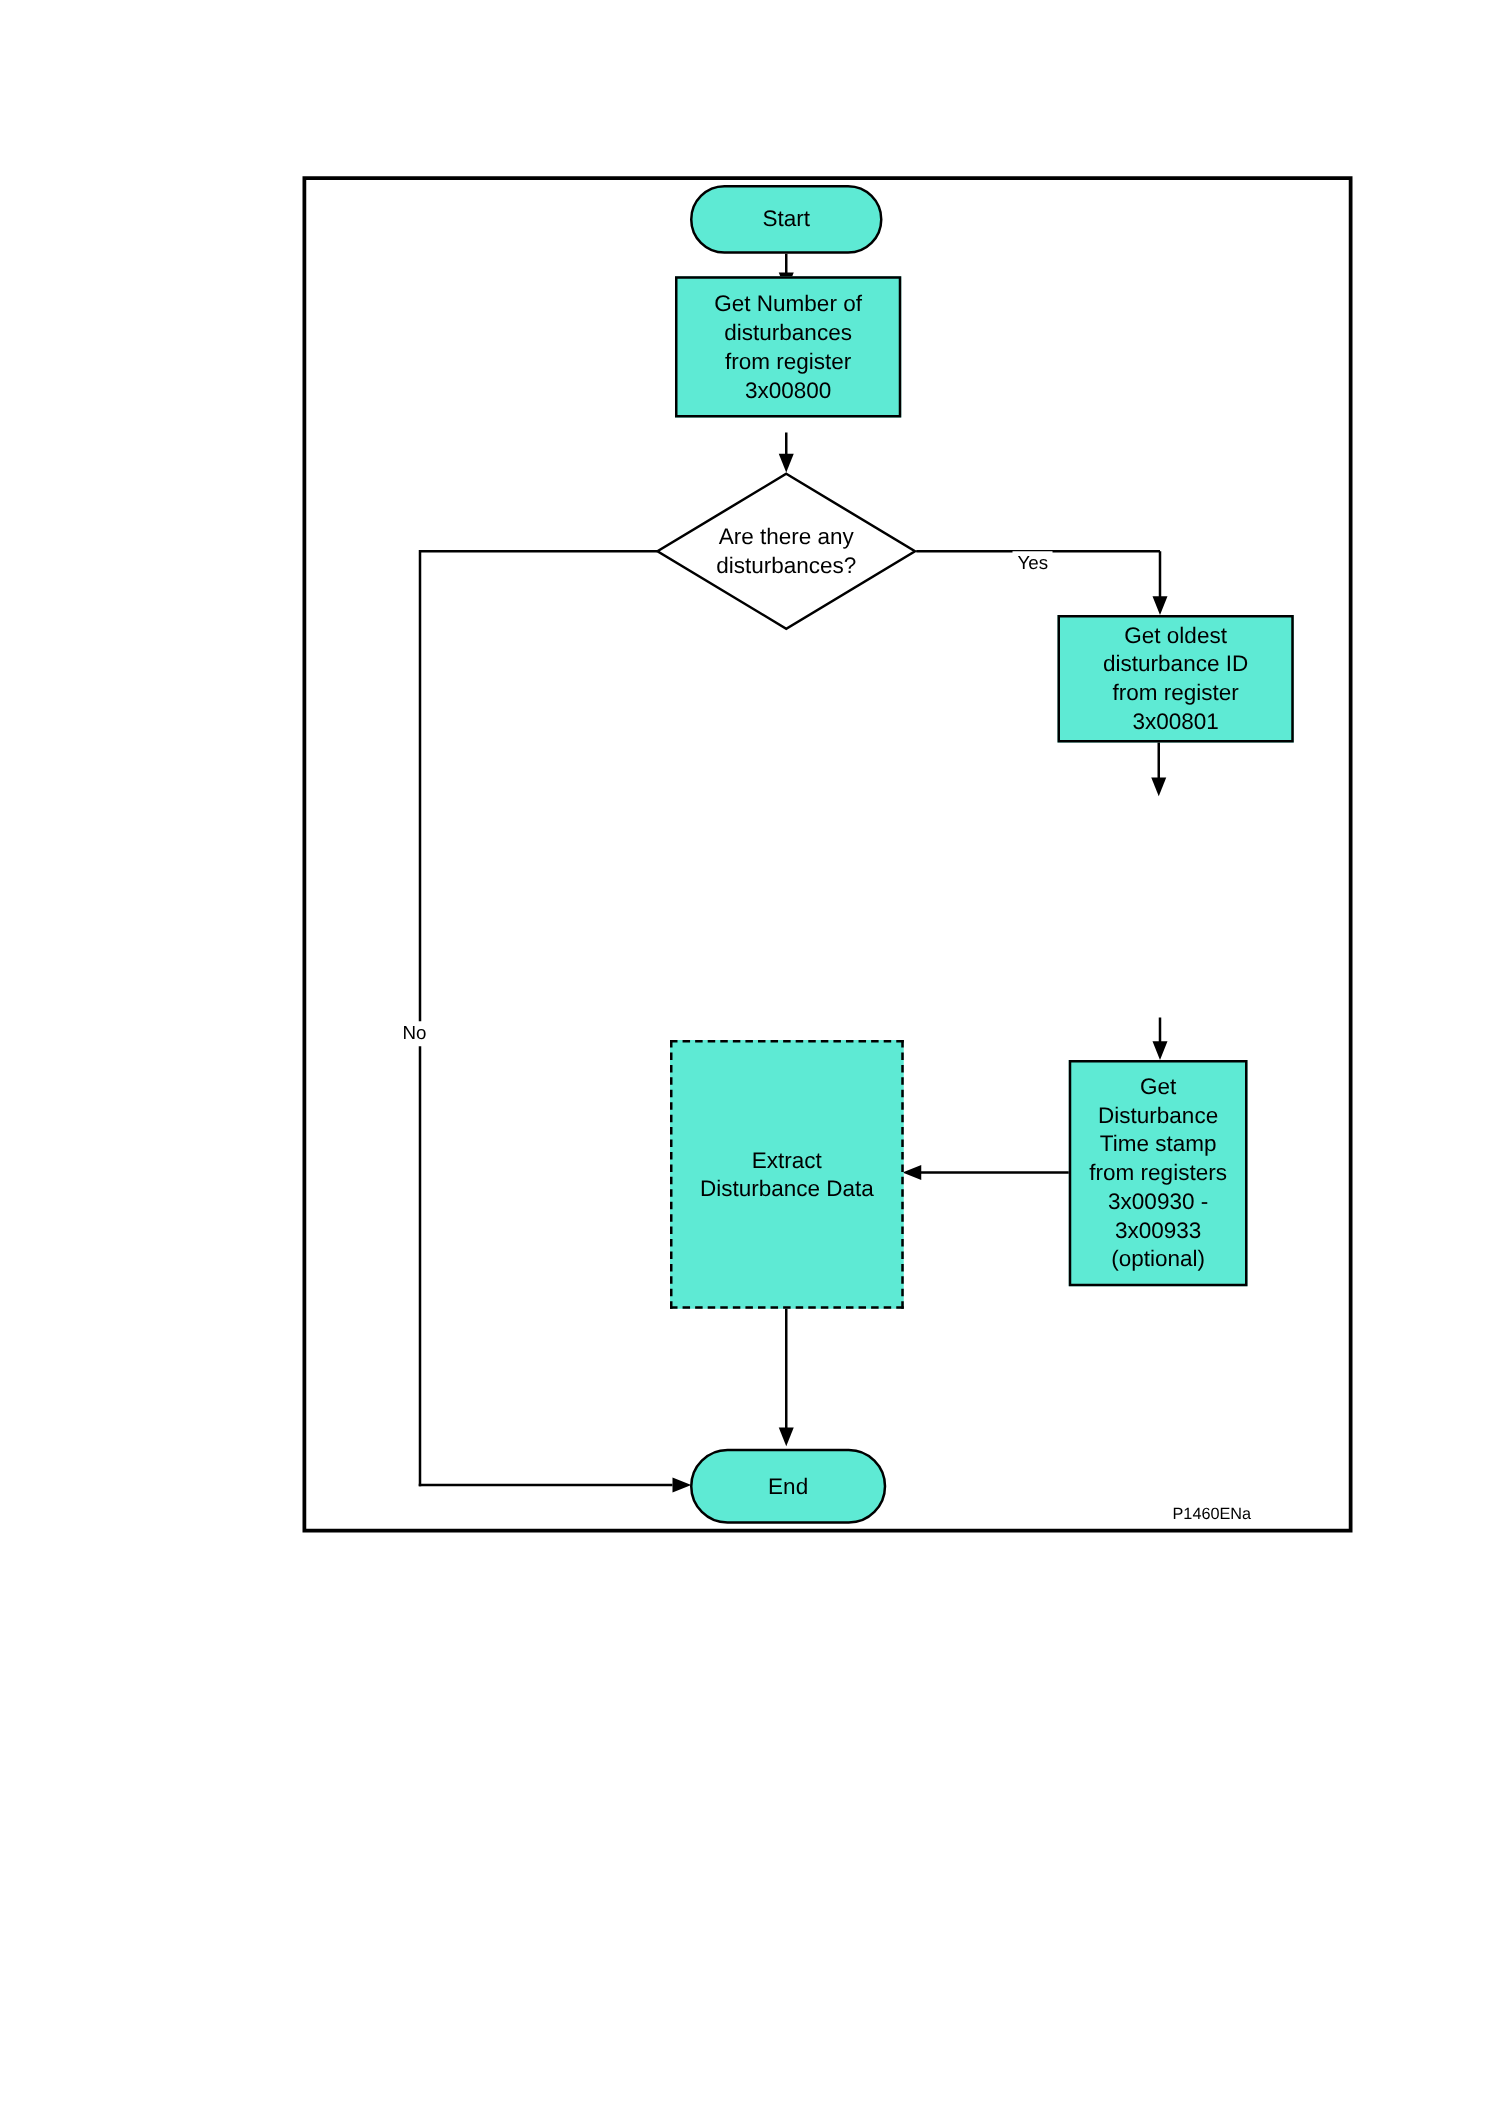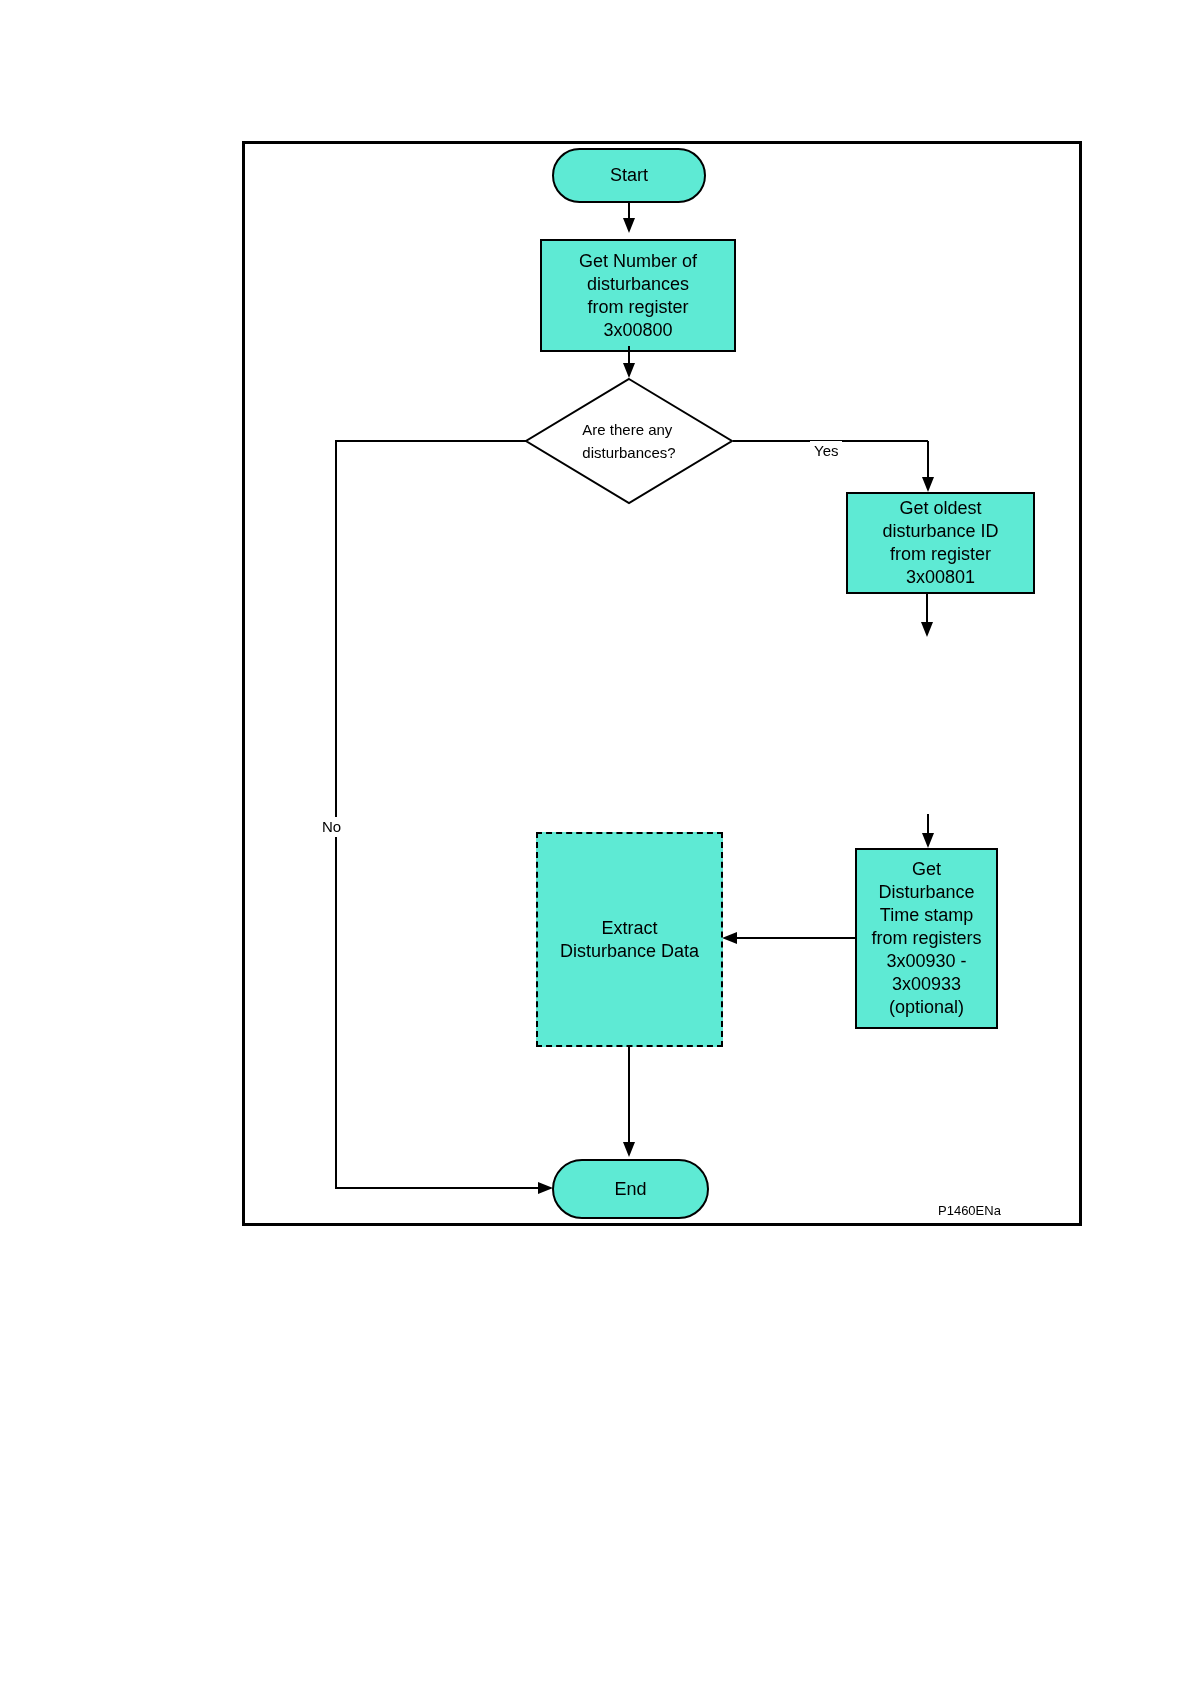--- a/index.html
+++ b/index.html
@@ -22,21 +22,21 @@
     white-space:pre-line;
   }
   .terminal{border:2px solid #000;}
   .process{border:2px solid #000;}
   .process.dashed{border:2px dashed #000;}
   .diamond-wrap{position:absolute;}
   .diamond-wrap svg{display:block;}
   .diamond-text{
     position:absolute;left:0;top:0;width:100%;height:100%;
     display:flex;align-items:center;justify-content:center;
-    font-size:15px;line-height:23px;white-space:pre-line;
+    text-align:center;font-size:18px;line-height:23px;white-space:pre-line;
   }
   .line{position:absolute;background:#000;}
   .arr{position:absolute;width:0;height:0;}
   .arr-down{border-left:6px solid transparent;border-right:6px solid transparent;border-top:15px solid #000;}
   .arr-left{border-top:6px solid transparent;border-bottom:6px solid transparent;border-right:15px solid #000;}
   .arr-right{border-top:6px solid transparent;border-bottom:6px solid transparent;border-left:15px solid #000;}
   .edge-label{
     position:absolute;background:#fff;font-size:15px;line-height:18px;
     padding:1px 4px;text-align:center;margin-top:11px;
   }
@@ -51,21 +51,21 @@
 
   <div class="frame"></div>
 
   <div class="node terminal" style="left:552px;top:148px;width:154px;height:55px;border-radius:28px;">
     <span>Start</span>
   </div>
 
   <div class="line" style="left:628px;top:203px;width:2px;height:18px;"></div>
   <div class="arr arr-down" style="left:623px;top:218px;"></div>
 
-  <div class="node process" style="left:540px;top:239px;width:196px;height:113px;">
+  <div class="node process" style="left:540px;top:221px;width:181px;height:113px;">
     <span>Get Number of
 disturbances
 from register
 3x00800</span>
   </div>
 
   <div class="line" style="left:628px;top:346px;width:2px;height:19px;"></div>
   <div class="arr arr-down" style="left:623px;top:363px;"></div>
 
   <div class="diamond-wrap" style="left:523px;top:377px;width:212px;height:128px;">

